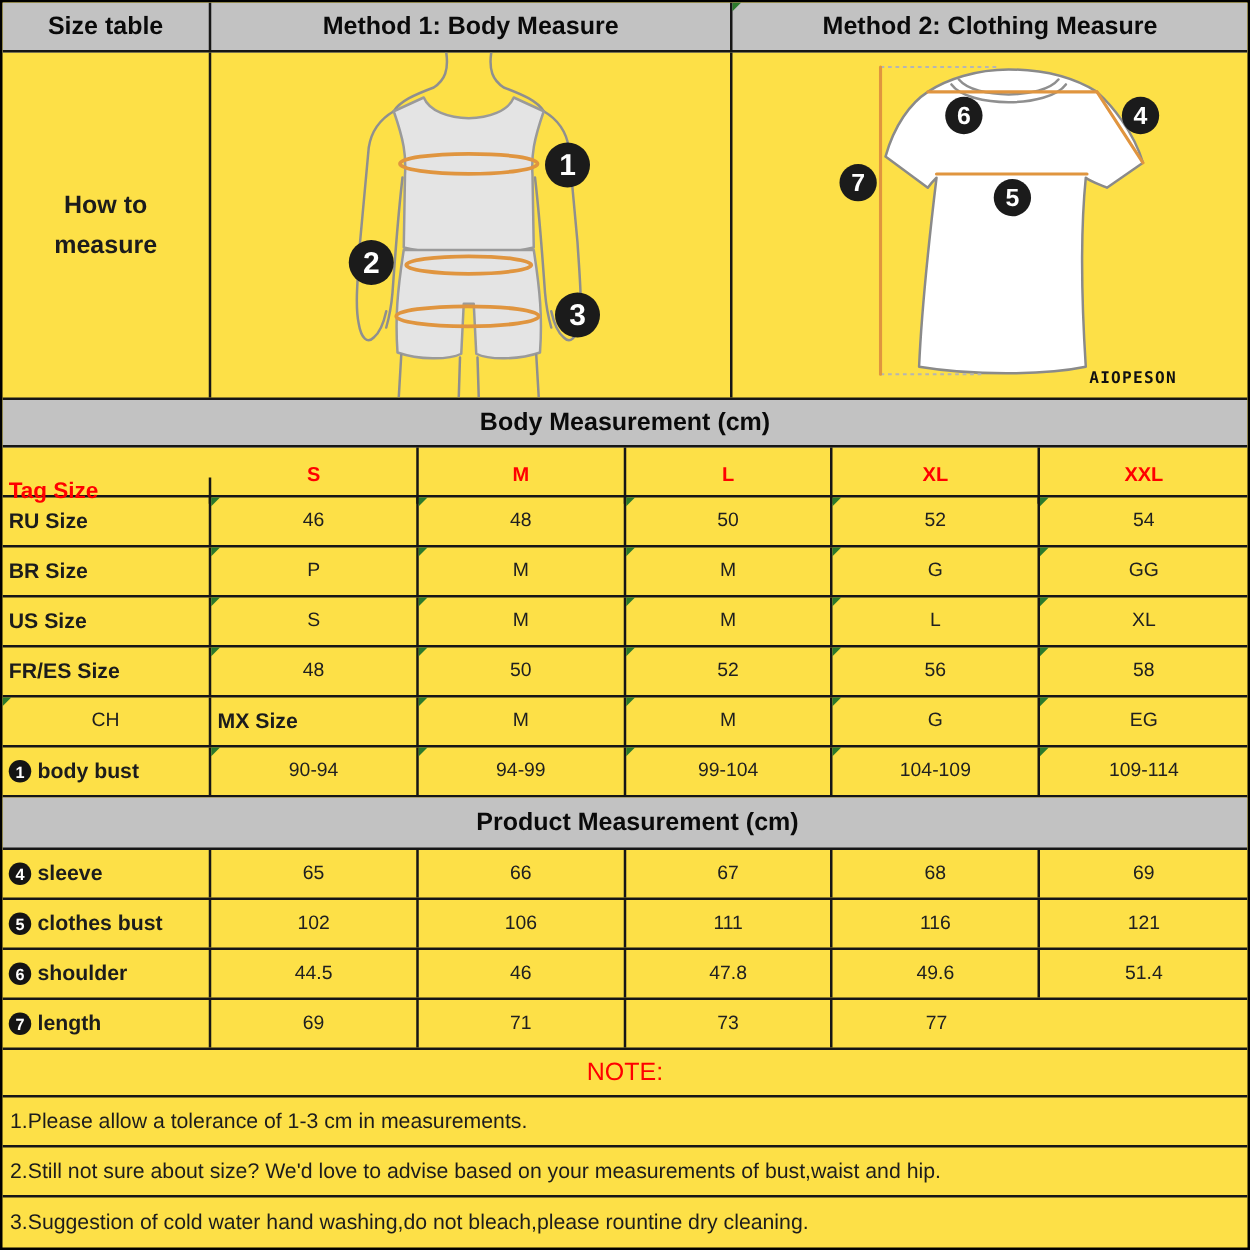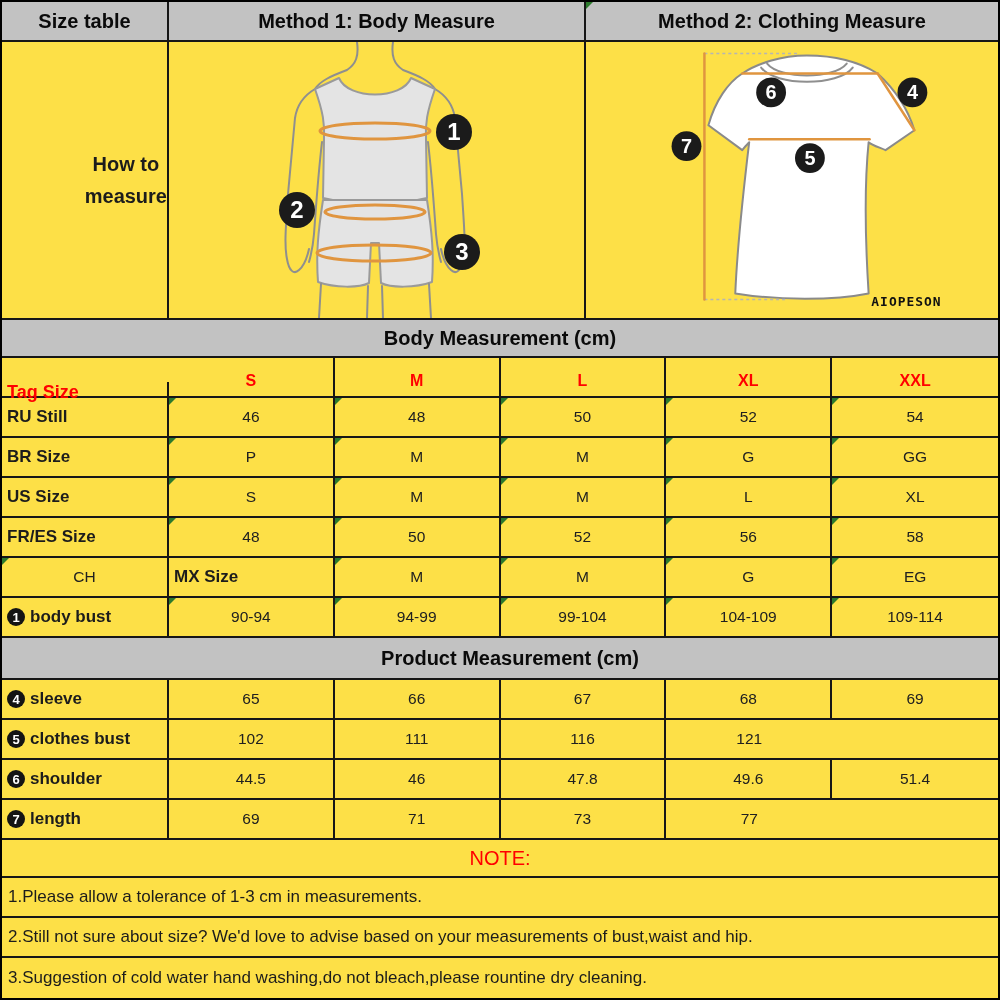--- a/index.html
+++ b/index.html
@@ -21,21 +21,21 @@
   .cell{border-right:2px solid var(--line);display:flex;align-items:center;justify-content:center;position:relative;}
   .cell:last-child{border-right:none;}
   
   .row-head{height:40px;background:var(--gray);}
   .row-head .cell{font-weight:bold;font-size:20px;color:#0a0a0a;}
   .c-first{width:167px;flex:0 0 167px;}
   .c-m1{width:417px;flex:0 0 417px;}
   .c-m2{flex:1;}
   
   .row-illus{height:278px;}
-  .how{font-weight:bold;font-size:20px;text-align:center;line-height:1.6;justify-content:flex-end;}
+  .how{font-weight:bold;font-size:20px;text-align:center;line-height:1.6;}
   .svgwrap{padding:0;overflow:hidden;}
   .svgwrap svg{display:block;width:100%;height:100%;}
   
   .band{height:38px;background:var(--gray);display:flex;align-items:center;justify-content:center;
         font-weight:bold;font-size:20px;color:#0a0a0a;border-bottom:2px solid var(--line);}
   .band2{height:42px;padding-left:20px;}
   
   .trow{height:40px;}
   .trow .lbl{justify-content:flex-start;padding-left:5px;font-weight:bold;font-size:17px;gap:5px;}
   .trow .val{font-size:15.5px;color:#202020;}
@@ -179,21 +179,21 @@
   <div class="grid trow tagrow">
     <div class="cell lbl">Tag Size</div>
     <div class="cell val">S</div>
     <div class="cell val">M</div>
     <div class="cell val">L</div>
     <div class="cell val">XL</div>
     <div class="cell val">XXL</div>
   </div>
 
   <div class="grid trow">
-    <div class="cell lbl">RU Still</div>
+    <div class="cell lbl">RU Size</div>
     <div class="cell val gt">46</div>
     <div class="cell val gt">48</div>
     <div class="cell val gt">50</div>
     <div class="cell val gt">52</div>
     <div class="cell val gt">54</div>
   </div>
   <div class="grid trow">
     <div class="cell lbl">BR Size</div>
     <div class="cell val gt">P</div>
     <div class="cell val gt">M</div>
@@ -249,20 +249,21 @@
     <div class="cell val">67</div>
     <div class="cell val">68</div>
     <div class="cell val">69</div>
   </div>
   <div class="grid trow">
     <div class="cell lbl">
       <span class="badge">5</span>
       <span>clothes bust</span>
     </div>
     <div class="cell val">102</div>
+    <div class="cell val">106</div>
     <div class="cell val">111</div>
     <div class="cell val">116</div>
     <div class="cell val">121</div>
   </div>
   <div class="grid trow">
     <div class="cell lbl">
       <span class="badge">6</span>
       <span>shoulder</span>
     </div>
     <div class="cell val">44.5</div>

